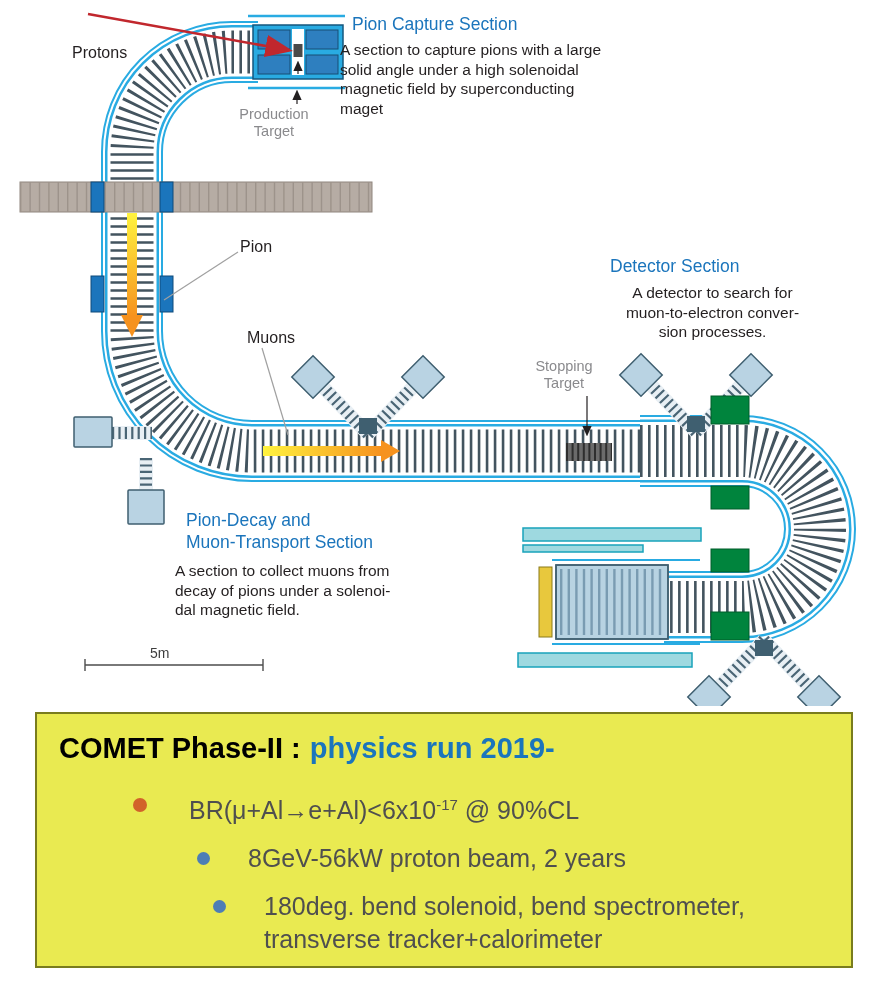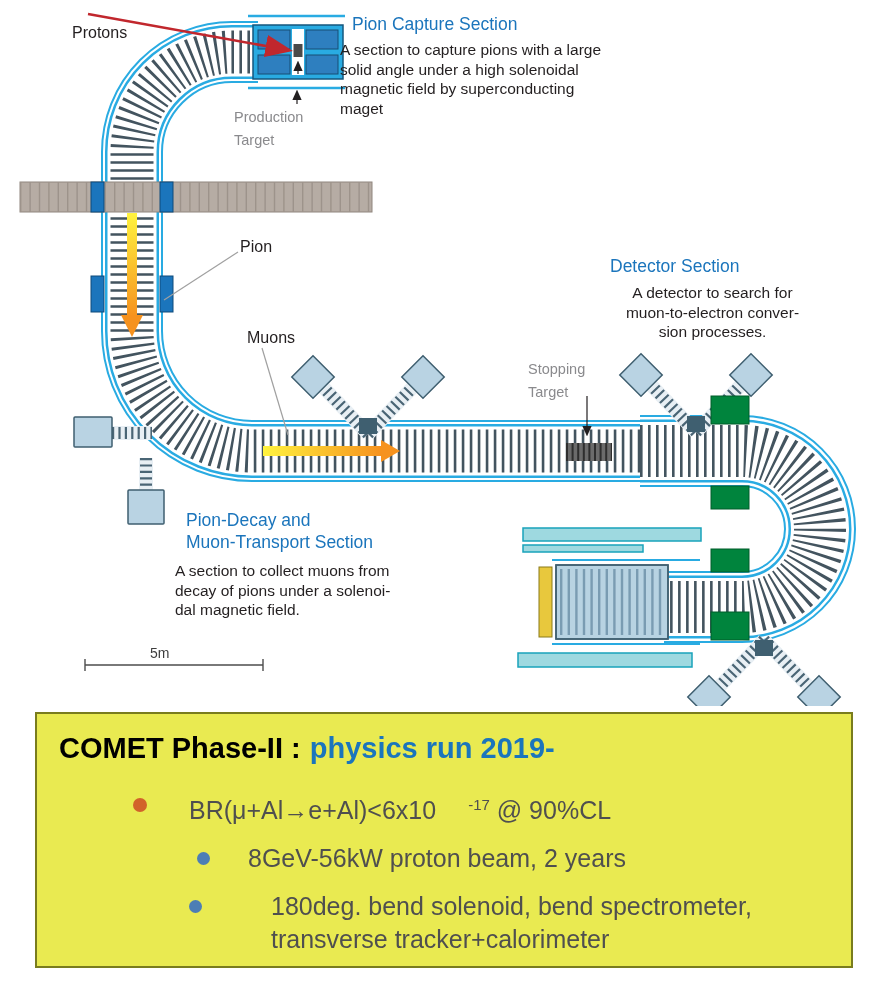--- a/index.html
+++ b/index.html
@@ -30,37 +30,37 @@
   .sec-title {
     position:absolute; color:var(--accent-blue,#1b75bc);
     font-weight:normal; font-size:17.5px; line-height:22px; white-space:pre-line;
   }
   .sec-desc {
     position:absolute; color:#231f20; font-size:15.5px; line-height:19.5px;
     white-space:pre-line;
   }
   .graylbl {
     position:absolute; color:var(--label-gray,#8a8a8d); font-size:14.5px;
-    line-height:23px; white-space:pre-line;
+    line-height:17px; text-align:center; white-space:pre-line;
   }
   .scale-lbl { position:absolute; color:#3d3d3d; font-size:14px; }
 
   
   .panel {
     position:absolute; left:35px; top:712px; width:818px; height:256px;
     background:var(--panel-yellow,#e9ea51); border:2px solid #797c1e;
   }
   .panel-title { position:absolute; left:22px; top:18px; font-size:29px; font-weight:bold; color:#000; white-space:nowrap; }
   .panel-title .blue { color:var(--accent-blue,#1b75bc); margin-left:9px; }
   .b-row { position:absolute; display:flex; align-items:flex-start; }
   .disc { border-radius:50%; flex:none; }
   .disc.orange { width:14px; height:14px; background:var(--bullet-orange,#d2622a); margin-top:10px; margin-right:42px; }
   .disc.blue   { width:13px; height:13px; background:var(--bullet-blue,#4d7eb5); margin-top:10px; margin-right:38px; }
   .b-text { font-size:25px; color:#4f4f4f; line-height:33px; white-space:pre-line; }
-  .b-text sup { font-size:60%;margin-left:32px; }
+  .b-text sup { font-size:60%; }
 </style>
 </head>
 <body>
 
 <div class="stage">
 
   <svg class="diagram" width="882" height="706" viewBox="0 0 882 706">
     <defs>
       <linearGradient id="gradV" x1="0" y1="0" x2="0" y2="1">
         <stop offset="0" style="stop-color:var(--arrow-yellow,#fff33f)"></stop>
@@ -177,21 +177,21 @@
     </g>
 
     <line class="ptr" x1="238" y1="252" x2="164" y2="300"></line>
     <line class="ptr" x1="262" y1="348" x2="288" y2="435"></line>
     <line x1="587" y1="396" x2="587" y2="434" stroke="#231f20" stroke-width="1.2" marker-end="url(#mBlk)"></line>
     <line x1="297" y1="104" x2="297" y2="92" stroke="#231f20" stroke-width="1.2" marker-end="url(#mBlk)"></line>
 
     <path d="M85 659 L85 671 M85 665 L263 665 M263 659 L263 671" stroke="#4d4d4d" stroke-width="1.4" fill="none"></path>
   </svg>
 
-  <div class="lbl" style="left:72px; top:24px;">Protons</div>
+  <div class="lbl" style="left:72px; top:44px;">Protons</div>
 
   <div class="sec-title" style="left:352px; top:13px;">Pion Capture Section</div>
   <div class="sec-desc" style="left:340px; top:40px; width:295px;">A section to capture pions with a large
 solid angle under a high solenoidal
 magnetic field by superconducting
 maget</div>
 
   <div class="graylbl" style="left:234px; top:106px; width:80px;">Production
 Target</div>
 
@@ -223,20 +223,20 @@
     <div class="b-row" style="left:96px; top:74px;">
       <span class="disc orange"></span>
       <span class="b-text"><span>BR(μ+Al→e+Al)&lt;6x10</span><sup>-17</sup><span> @ 90%CL</span></span>
     </div>
 
     <div class="b-row" style="left:160px; top:128px;">
       <span class="disc blue"></span>
       <span class="b-text">8GeV-56kW proton beam, 2 years</span>
     </div>
 
-    <div class="b-row" style="left:152px; top:176px;gap:31px;">
+    <div class="b-row" style="left:176px; top:176px;">
       <span class="disc blue"></span>
       <span class="b-text">180deg. bend solenoid, bend spectrometer,
 transverse tracker+calorimeter</span>
     </div>
   </div>
 
 </div>
 
 </body></html>

